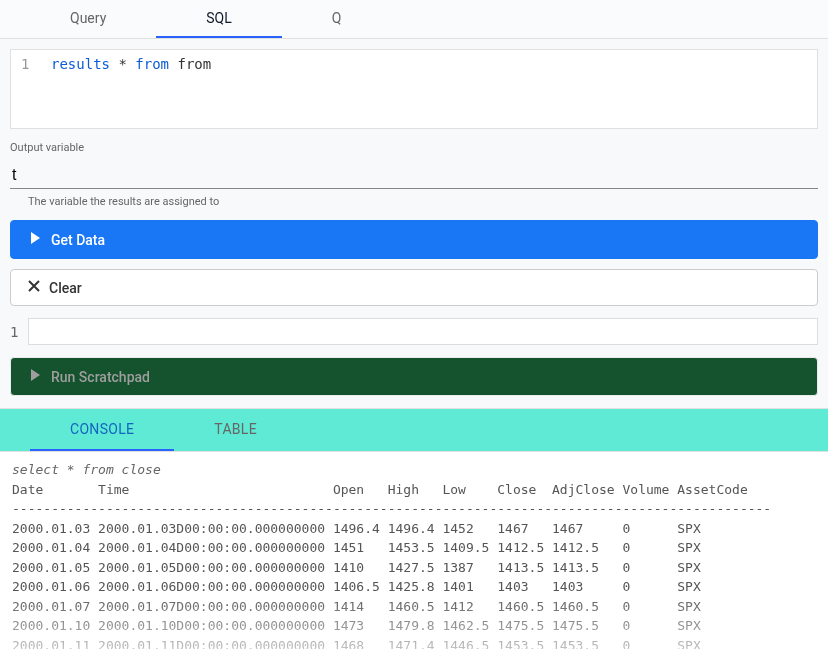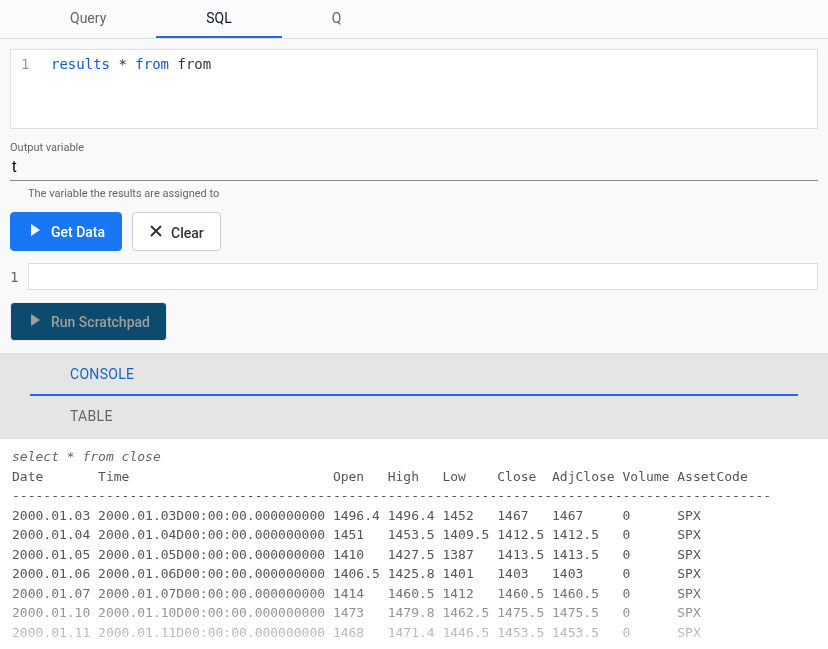--- a/index.html
+++ b/index.html
@@ -10,37 +10,37 @@
 .tab-top.active { color: #0f172a; border-bottom: 2px solid #2962ff; }
 
 .editor-wrap { background: #fff; margin: 10px 10px 0 10px; border: 1px solid #e0e0e0; }
 .editor-line { display: flex; padding: 6px 10px; font-family: Consolas, Monaco, monospace; font-size: 14px; align-items: baseline; }
 .line-num { color: #999; width: 20px; }
 .code { margin-left: 10px; }
 .kw { color: #0b5cd6; }
 .id { color: #333; }
 .editor-pad { height: 50px; }
 
-.outvar-label { font-size: 11px; color: #666; margin: 12px 10px 0 10px; }
+.outvar-label { font-size: 11px; color: #666; margin: 12px 10px 8px 10px; }
 .outvar-input { width: calc(100% - 20px); margin: 0 10px; padding: 4px 2px; font-size: 16px; border: none; border-bottom: 1px solid #888; background: transparent; outline: none; }
 .helper-text { font-size: 11px; color: #666; margin: 6px 10px 0 28px; }
 
-.btn-row { display: flex; gap: 10px; margin: 12px 10px; }
+.btn-row { display: flex; gap: 10px; margin: 12px 10px; flex-direction: column; }
 .btn { display: flex; align-items: center; gap: 8px; padding: 9px 16px; font-size: 14px; font-weight: 500; border-radius: 4px; cursor: pointer; border: 1px solid transparent; }
 .btn-primary { background: #1976f5; color: #fff; border-color: #1976f5; }
 .btn-secondary { background: #fff; color: #333; border-color: #ccc; align-items: flex-end; }
-.btn-disabled { background: #0c4a6e; color: #9e9e9e; border-color: #eaebec; cursor: default; }
+.btn-disabled { background: #14532d; color: #9e9e9e; border-color: #eaebec; cursor: default; }
 
 .scratch-row { display: flex; align-items: center; margin: 0 10px 10px 10px; gap: 10px; }
 .scratch-num { font-family: Consolas, monospace; font-size: 14px; color: #666; }
 .scratch-input { flex: 1; padding: 5px 8px; border: 1px solid #ddd; background: #fff; font-family: Consolas, monospace; font-size: 13px; outline: none; }
 
 .divider-h { border-top: 1px solid #e0e0e0; margin: 10px 0 0 0; }
 
-.tabs-bottom { display: flex; background: #e5e5e5; padding: 0 30px; border-bottom: 1px solid #e0e0e0; flex-direction: column; }
+.tabs-bottom { display: flex; background: #5eead4; padding: 0 30px; border-bottom: 1px solid #e0e0e0; }
 .tab-bottom { padding: 12px 40px; font-size: 14px; color: #666; cursor: pointer; border-bottom: 2px solid transparent; letter-spacing: 0.3px; }
 .tab-bottom.active { color: #1565c0; border-bottom: 2px solid #2962ff; }
 
 .console { background: #fff; padding: 8px 12px; font-family: Consolas, Monaco, monospace; font-size: 13px; line-height: 1.5; color: #555; height: 230px; overflow: hidden; position: relative; white-space: pre; }
 .console-query { font-style: italic; color: #666; }
 .console-fade { position: absolute; left: 0; right: 0; bottom: 0; height: 90px; background: linear-gradient(to bottom, rgba(255,255,255,0), rgba(255,255,255,1)); pointer-events: none; }
 
 .ico { display: inline-block; }
 </style>
 </head>

